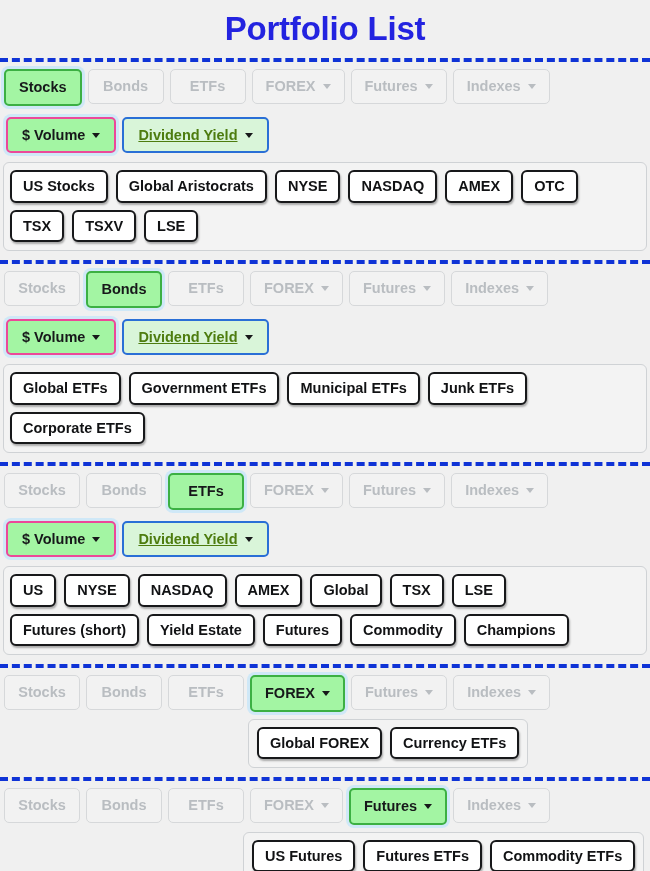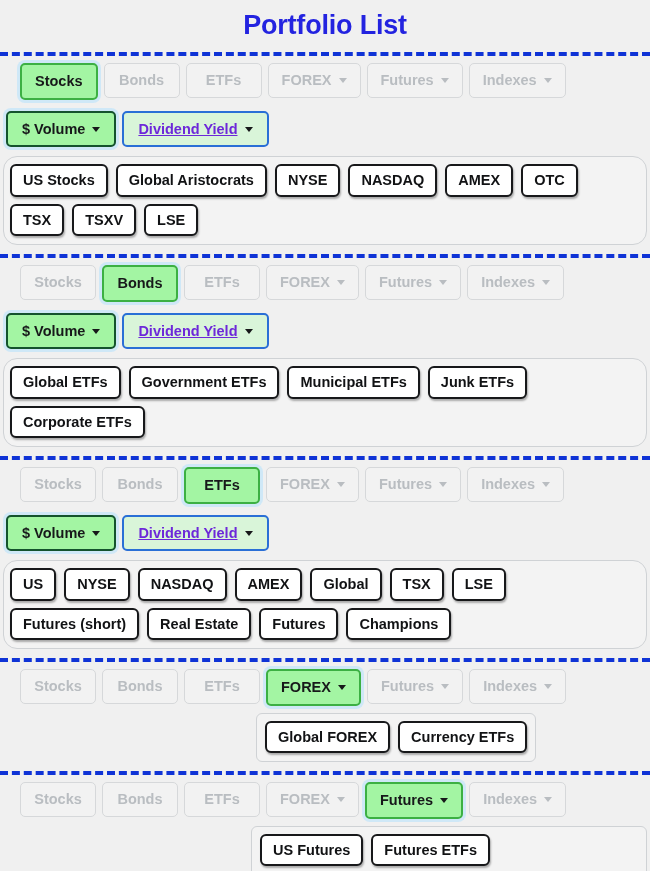--- a/index.html
+++ b/index.html
@@ -10,21 +10,21 @@
   }
   body {
     width: 650px;
     min-height: 871px;
     overflow: hidden;
   }
 
   .page-title {
     text-align: center;
     color: #2323e0;
-    font-size: 27px;
+    font-size: 33px;
     font-weight: bold;
     line-height: 1;
     padding: 12px 0 13px 0;
     margin: 0;
     letter-spacing: -0.2px;
   }
 
   .divider {
     border: none;
     border-top: 4px dashed #0f33d6;
@@ -35,21 +35,20 @@
   .section {
     padding: 0;
     position: relative;
   }
 
   .tabs-row {
     display: flex;
     gap: 6px;
     padding: 7px 6px 0 4px;
     align-items: flex-start;
-    margin-left: 16px;
   }
 
   .btn {
     font-family: "Liberation Sans", "DejaVu Sans", sans-serif;
     font-size: 14.5px;
     font-weight: bold;
     line-height: 1;
     border-radius: 5px;
     padding: 9px 13px 9px 13px;
     cursor: pointer;
@@ -89,42 +88,42 @@
   .tab.active .caret { border-top-color: #17181a; }
 
   .sort-row {
     display: flex;
     gap: 6px;
     padding: 11px 6px 0 6px;
     align-items: flex-start;
   }
 
   .sort-btn {
-    border: 2px solid #14532d;
+    border: 2px solid #ec4899;
     background: #a3f5a3;
     color: #17181a;
     box-shadow: 0 0 0 3px #cfe8f7;
     padding: 9px 14px;
   }
 
   .sort-btn-link {
     border: 2px solid #2a6fd6;
     background: #d9f5d9;
-    color: #6d28d9;
+    color: #4d7c0f;
     padding: 9px 14px;
     box-shadow: none;
     justify-content: space-between;
   }
   .sort-btn-link .lbl { text-decoration: underline; }
   .sort-btn-link .caret { border-top-color: #17181a; }
 
   .panel {
     margin: 9px 3px 9px 3px;
     border: 1px solid #cfd2d5;
-    border-radius: 14px;
+    border-radius: 6px;
     background: #f3f3f3;
     padding: 7px 20px 8px 6px;
     display: flex;
     flex-wrap: wrap;
     gap: 7px 8px;
     align-content: flex-start;
   }
 
   .item-btn {
     border: 2px solid #17181a;
@@ -144,21 +143,21 @@
   .panel-wrap { display: flex; }
   .panel-spacer { flex: 0 0 auto; }
   .panel-inline {
     border: 1px solid #cfd2d5;
     border-radius: 6px;
     background: #f3f3f3;
     padding: 7px 8px 8px 8px;
     display: flex;
     flex-wrap: wrap;
     gap: 7px 8px;
-    margin: 7px 3px 9px 8px;
+    margin: 7px 3px 9px 0;
   }
 </style>
 </head>
 <body>
 
 <h1 class="page-title">Portfolio List</h1>
 
 <div id="sections-root">
     <hr class="divider">
     <div class="section">
@@ -287,22 +286,23 @@
       </div>
       <div class="panel">
         <button class="item-btn">US</button>
         <button class="item-btn">NYSE</button>
         <button class="item-btn">NASDAQ</button>
         <button class="item-btn">AMEX</button>
         <button class="item-btn">Global</button>
         <button class="item-btn">TSX</button>
         <button class="item-btn">LSE</button>
         <button class="item-btn">Futures (short)</button>
-        <button class="item-btn">Real Estate</button>
+        <button class="item-btn">Yield Estate</button>
         <button class="item-btn">Futures</button>
+        <button class="item-btn">Commodity</button>
         <button class="item-btn">Champions</button>
       </div>
     </div>
     <hr class="divider">
     <div class="section">
       <div class="tabs-row">
         <button class="btn tab">
           <span class="lbl">Stocks</span>
         </button>
         <button class="btn tab">

